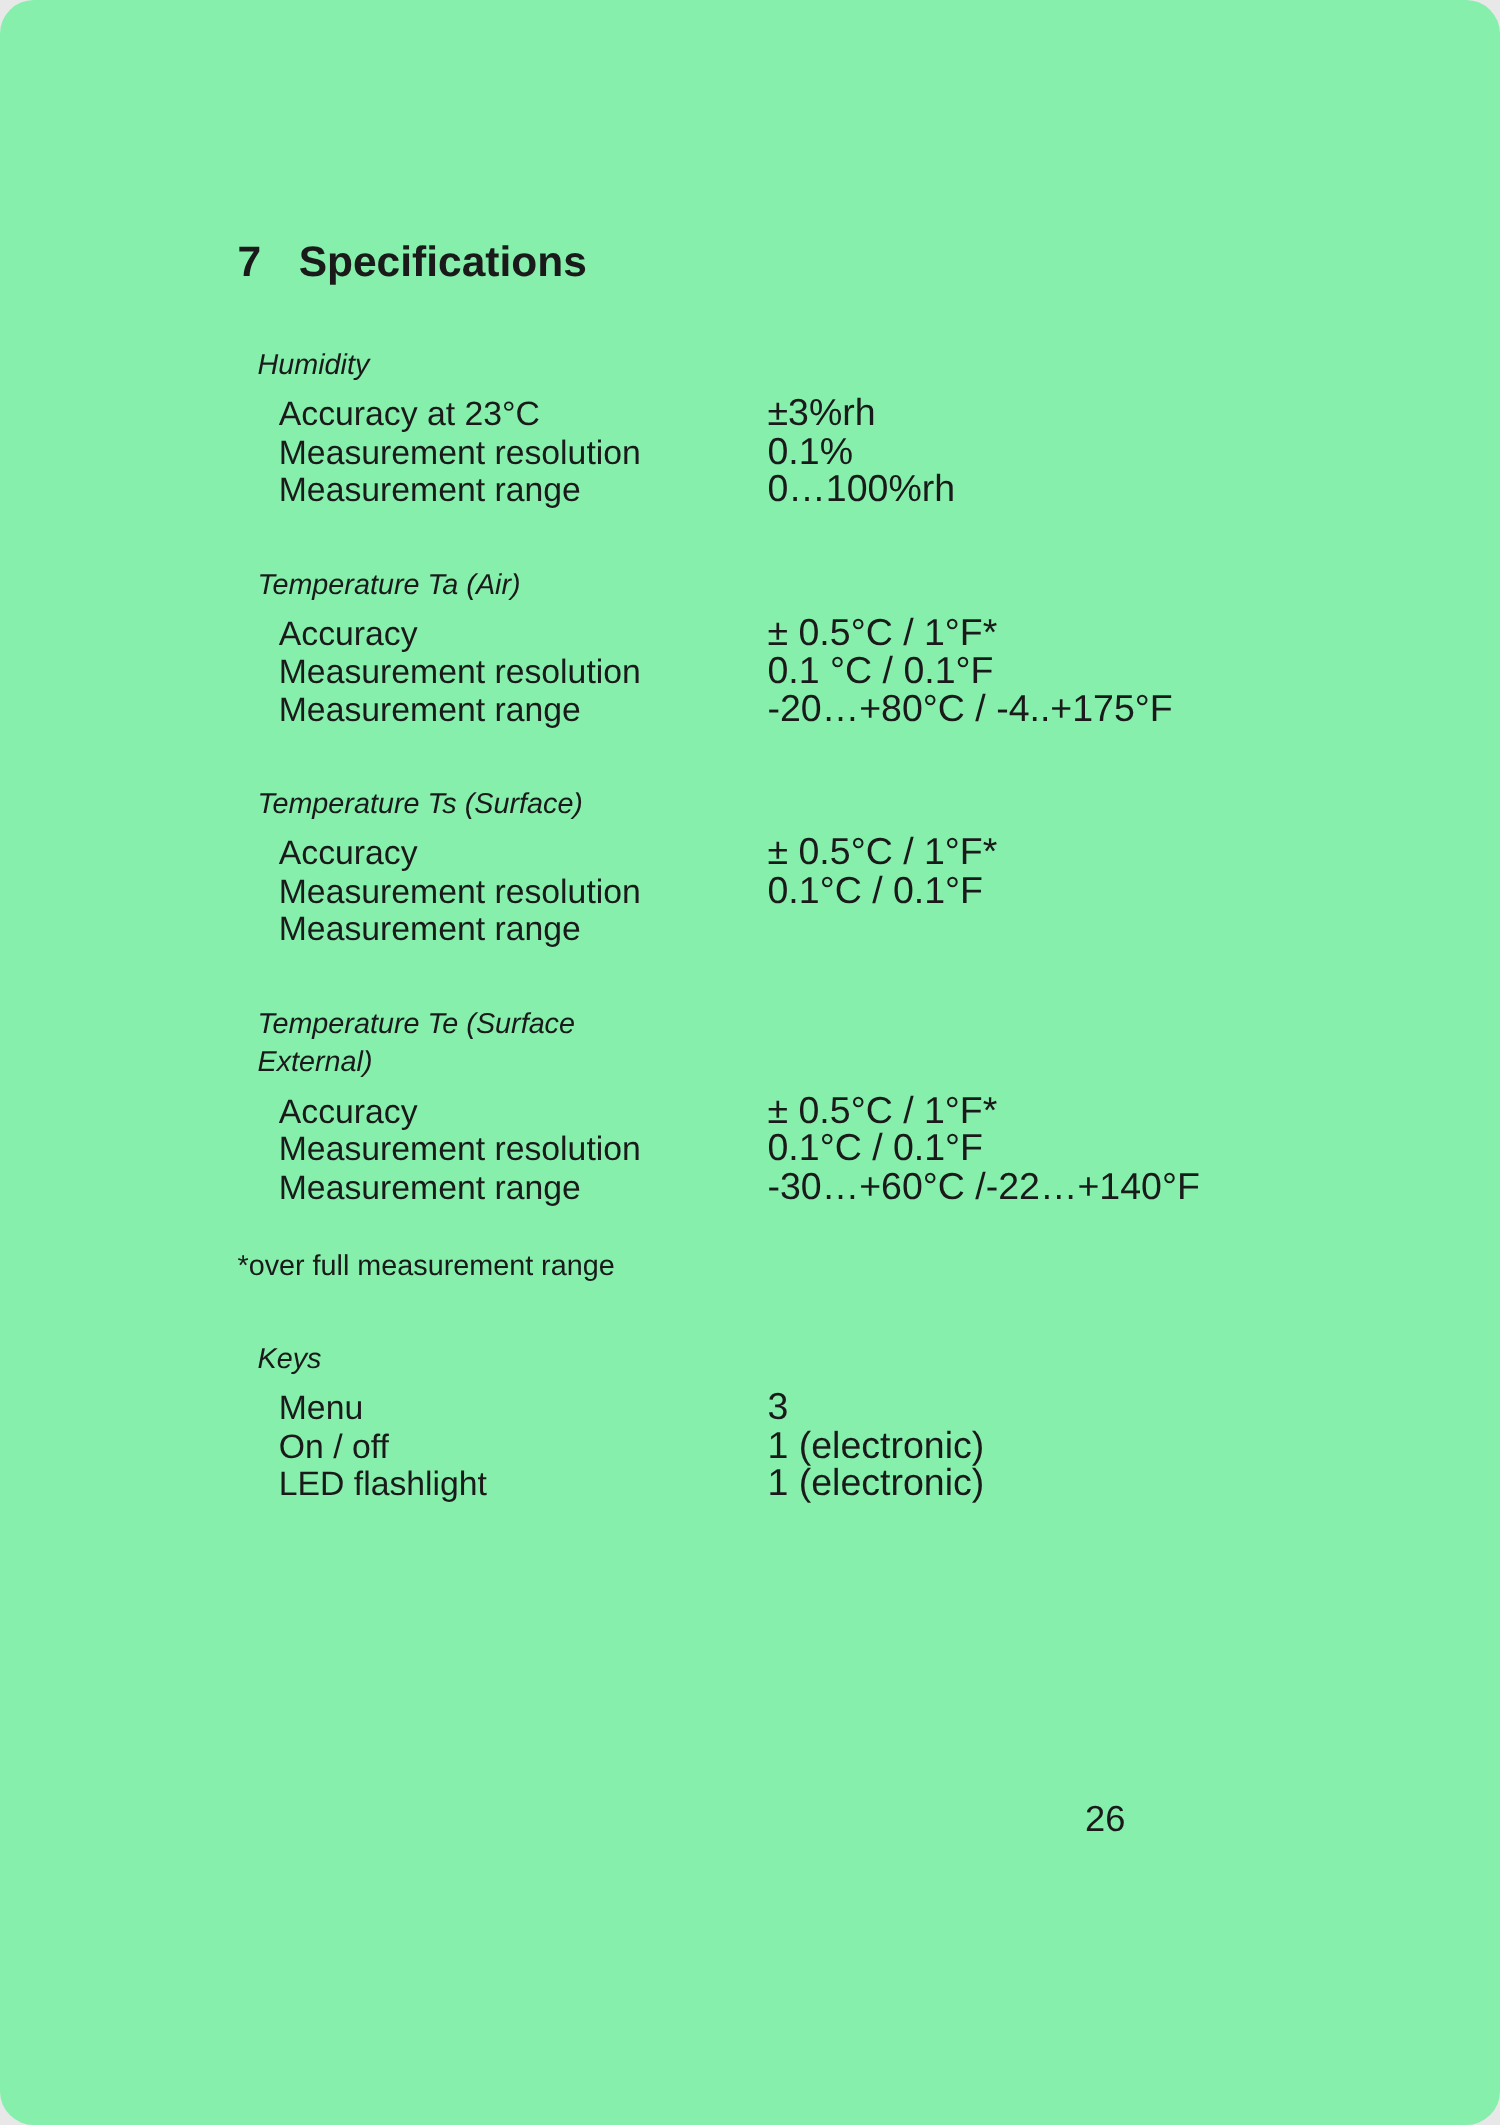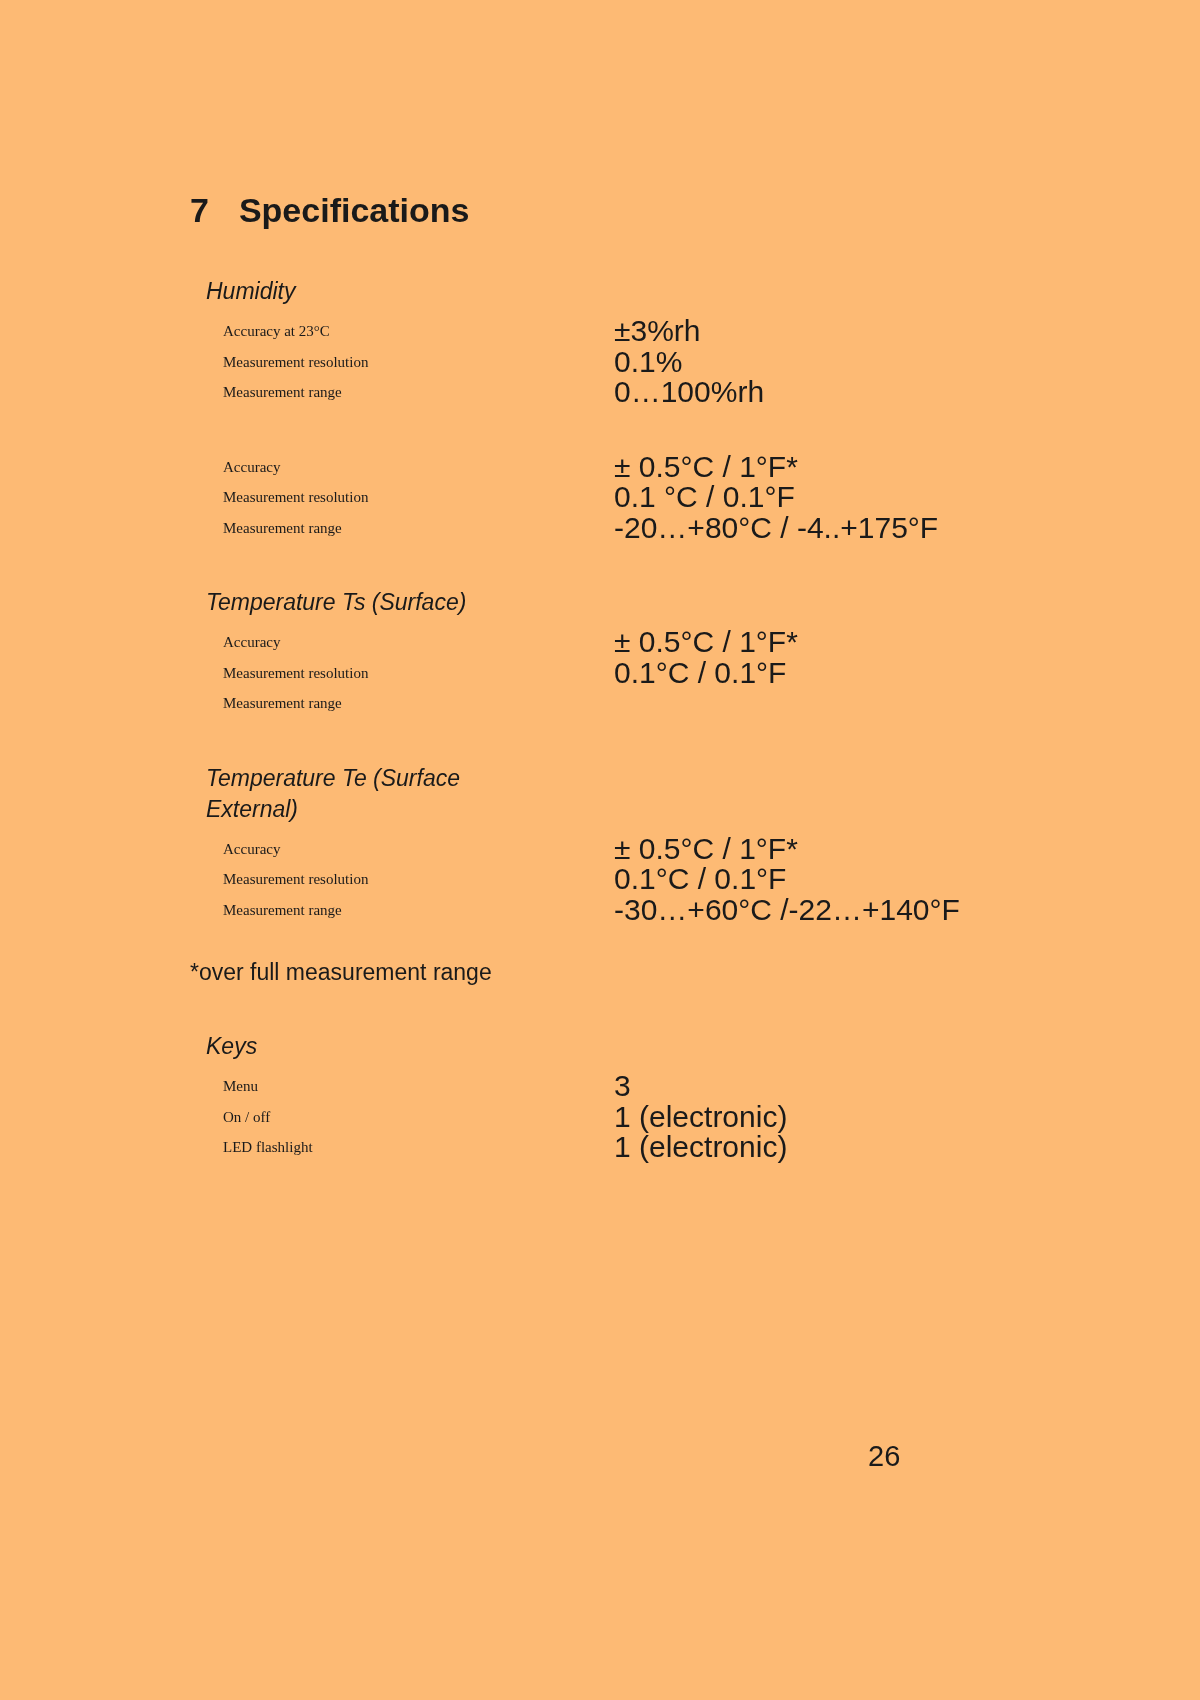--- a/index.html
+++ b/index.html
@@ -2,24 +2,25 @@
 <html><head>
 <meta charset="utf-8">
 <style>
   * { box-sizing: border-box; }
   html, body { margin: 0; padding: 0; background: #e8e8e8; }
   .page {
     position: relative;
     width: 1200px;
     height: 1700px;
     margin: 0 auto;
-    background: #fdba74;
+    background: #86efac;
     overflow: hidden;
     font-family: "Liberation Sans", "DejaVu Sans", sans-serif;
     color: #1a1a1a;
+    border-radius: 27px;
   }
   .content {
     position: absolute;
     left: 190px;
     top: 190px;
     width: 790px;
   }
   .doc-title {
     font-size: 34px;
     font-weight: 700;
@@ -37,24 +38,23 @@
     font-weight: 400;
     margin: 0 0 9px 16px;
     line-height: 31px;
     white-space: pre-line;
   }
   .spec-row { display: flex; align-items: flex-start; }
   .spec-label {
     flex: 0 0 424px;
     width: 424px;
     padding-left: 33px;
-    font-size: 15px;
+    font-size: 27px;
     line-height: 30.5px;
     white-space: pre-line;
-    font-family: Liberation Serif, serif;
   }
   .spec-value {
     font-size: 30px;
     line-height: 30.5px;
     white-space: pre-line;
   }
   .spec-note {
     font-size: 23px;
     line-height: 30px;
     margin: 32px 0 0 0;
@@ -92,20 +92,21 @@
           <div class="spec-row">
             <div class="spec-label">Measurement resolution</div>
             <div class="spec-value">0.1%</div>
           </div>
           <div class="spec-row">
             <div class="spec-label">Measurement range</div>
             <div class="spec-value">0…100%rh</div>
           </div>
         </section>
         <section class="spec-section">
+          <h2 class="spec-heading">Temperature Ta (Air)</h2>
           <div class="spec-row">
             <div class="spec-label">Accuracy</div>
             <div class="spec-value">± 0.5°C / 1°F*</div>
           </div>
           <div class="spec-row">
             <div class="spec-label">Measurement resolution</div>
             <div class="spec-value">0.1 °C / 0.1°F</div>
           </div>
           <div class="spec-row">
             <div class="spec-label">Measurement range</div>

